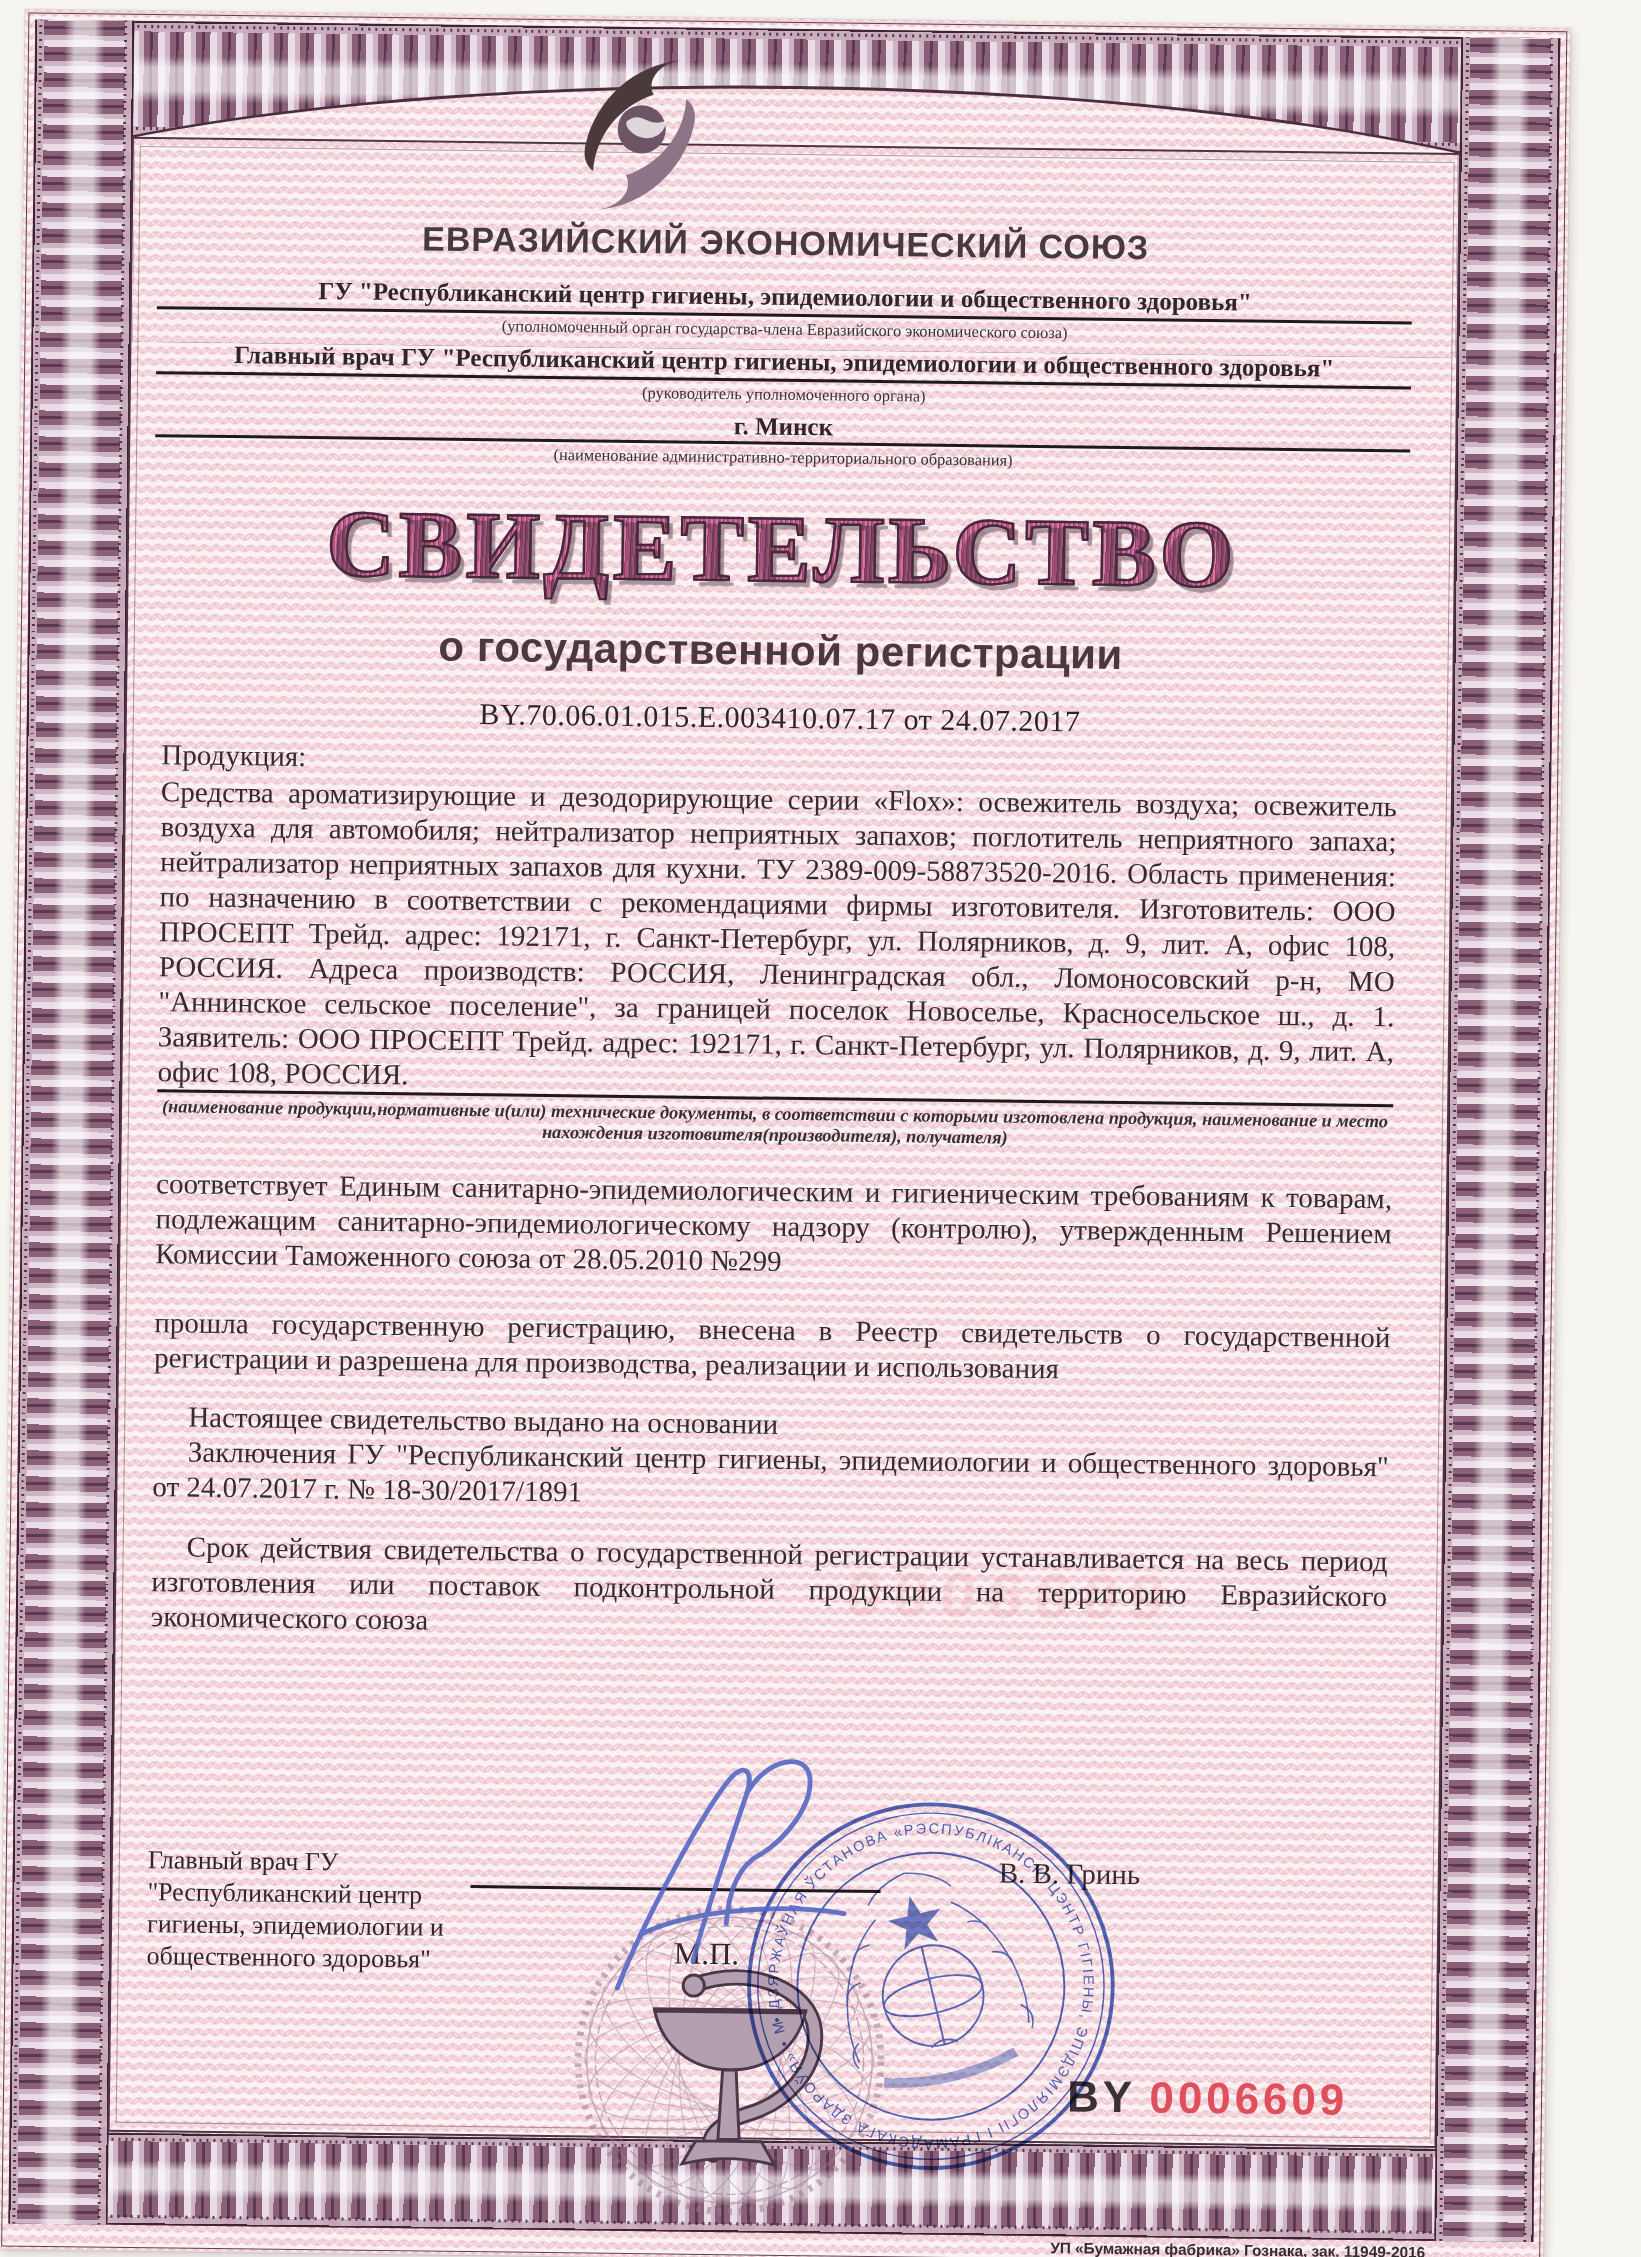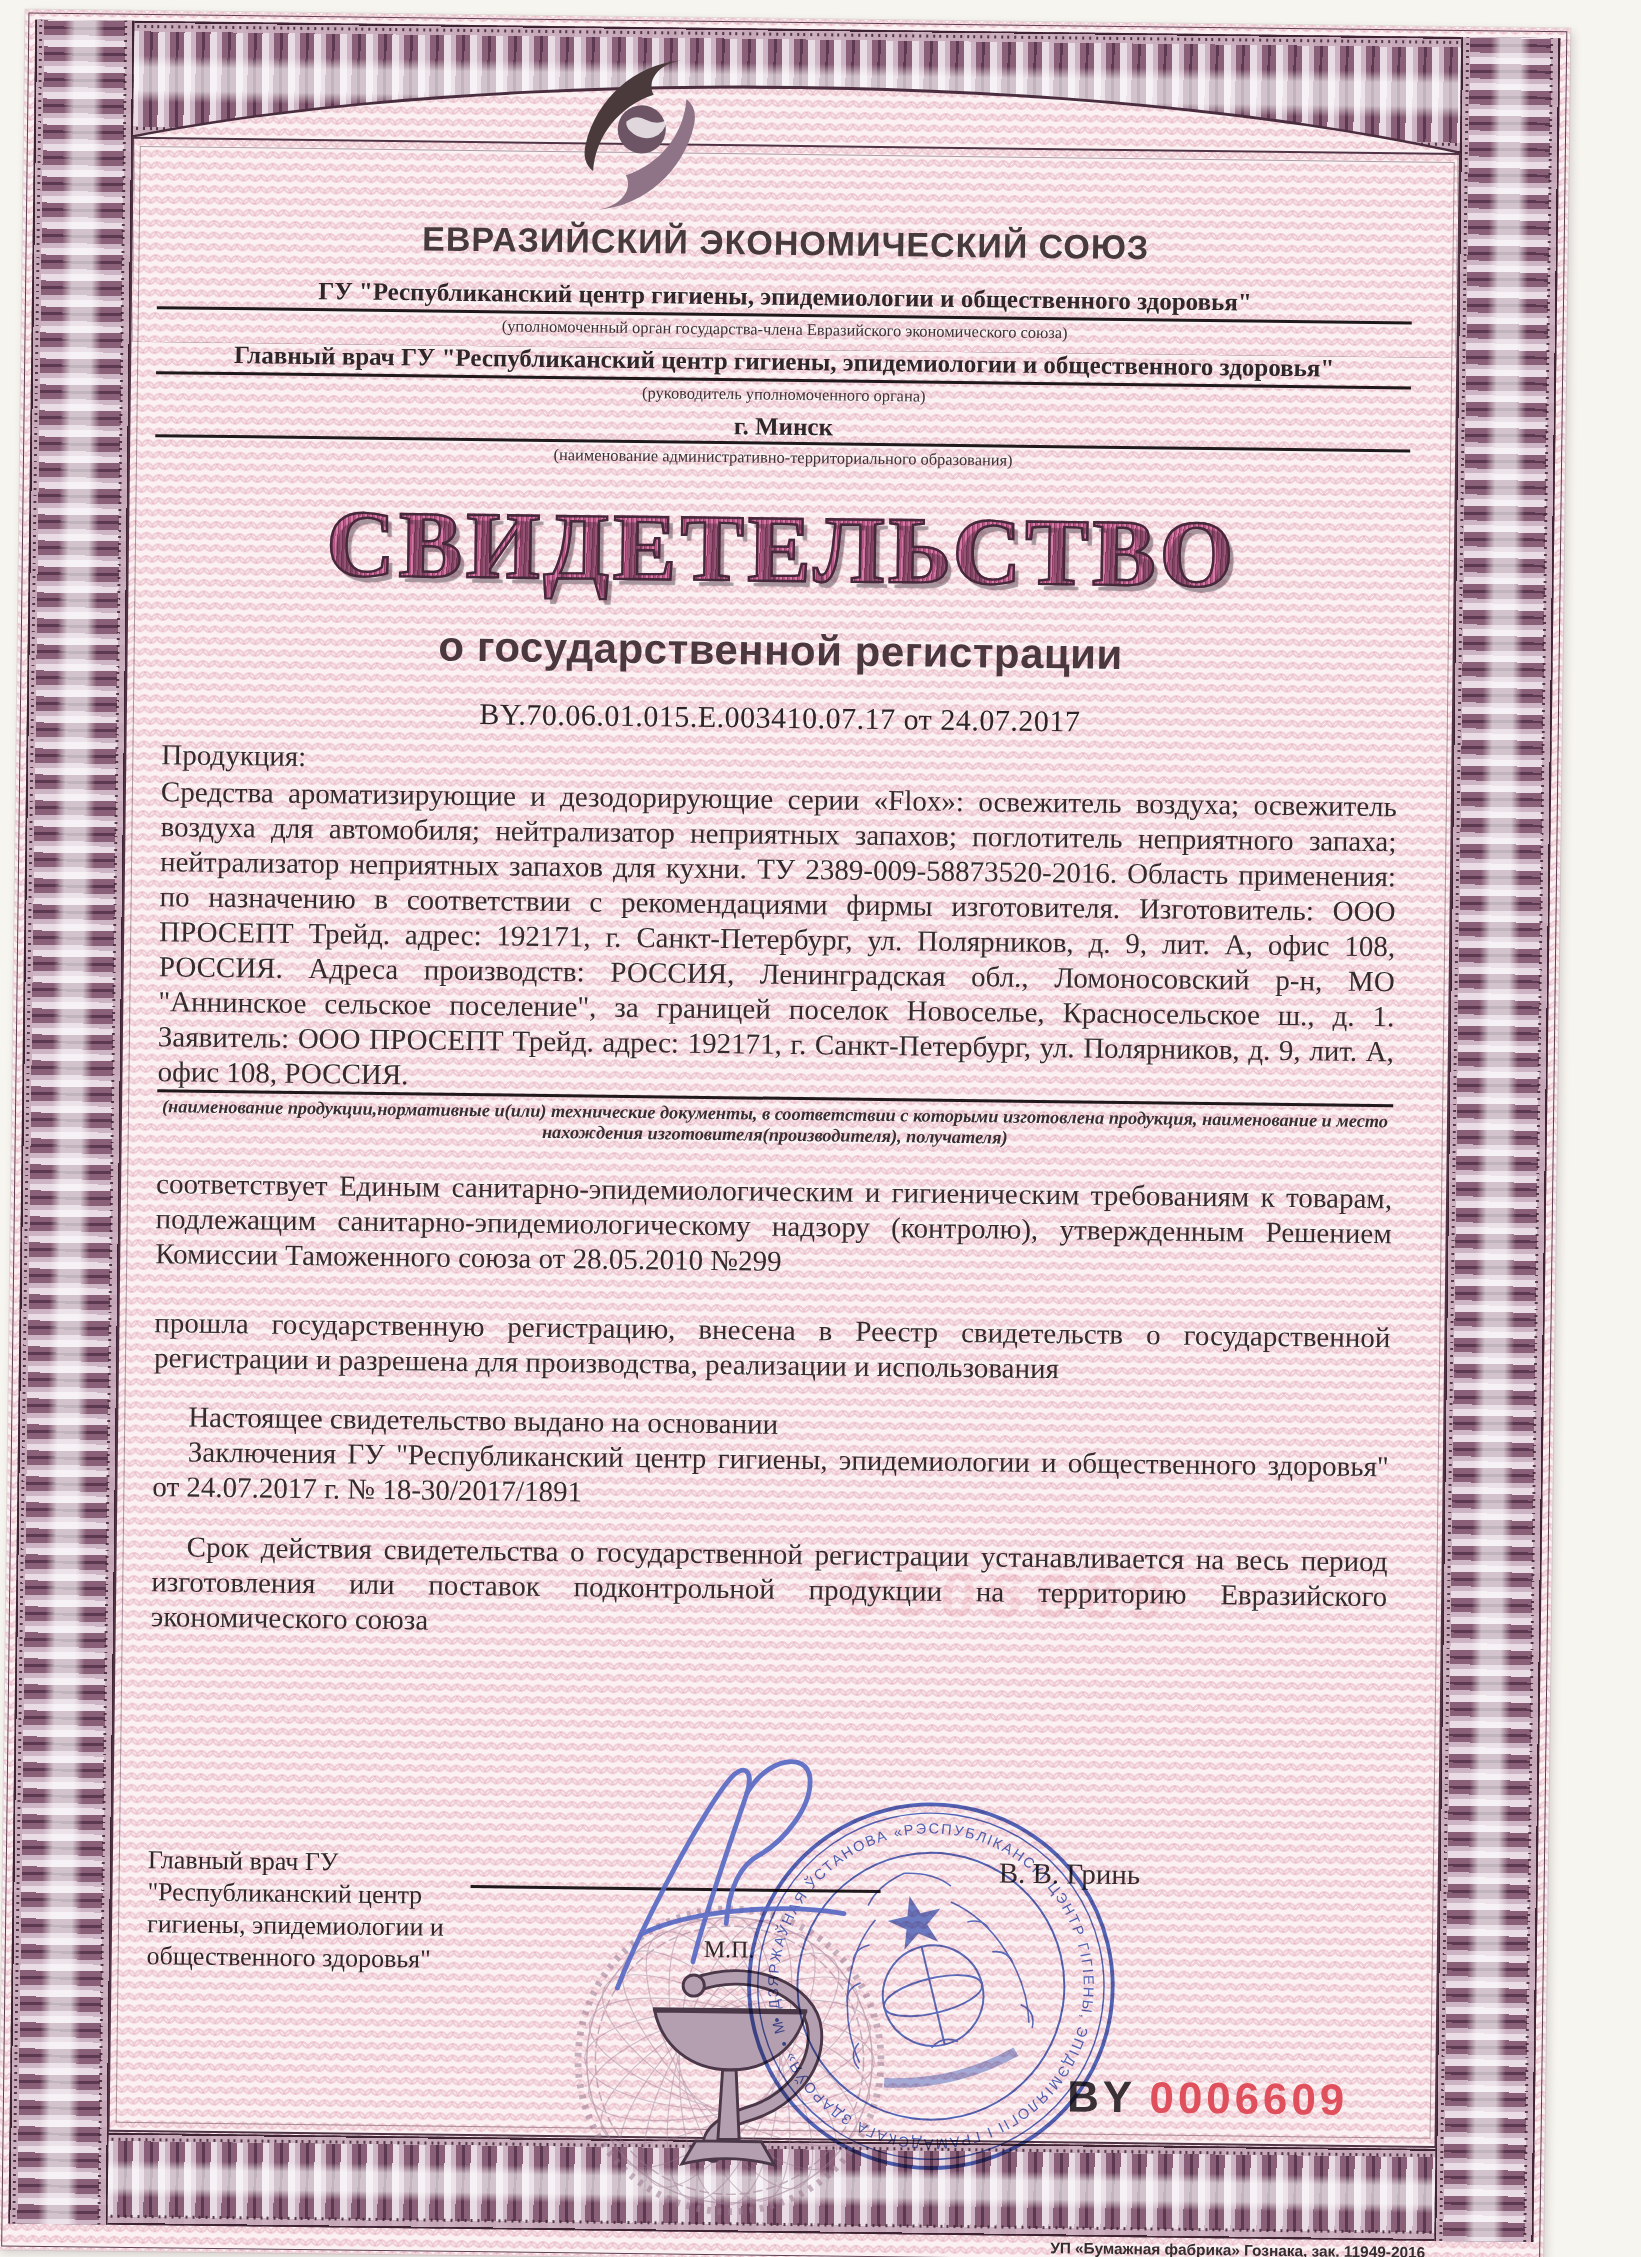--- a/index.html
+++ b/index.html
@@ -76,21 +76,21 @@
     -webkit-background-clip:text;background-clip:text;color:transparent;
     -webkit-text-stroke:2.4px #43293a;
     text-shadow:4.8px 5.8px 1px rgba(64,38,54,.45);
   }
   .sub-title{font-family:"Liberation Sans",sans-serif;font-weight:bold;font-size:42px;color:#4a383e;letter-spacing:0.5px;}
   .number{font-size:30px;letter-spacing:0.5px;color:#2c2528;}
   .body-p{font-size:29px;line-height:35px;color:#332b2d;}
   .indent{text-indent:35px;}
   .prod-cap{font-style:italic;font-weight:bold;font-size:18.3px;line-height:20px;color:#372e31;}
   .sig-title{font-size:26px;line-height:32px;}
-  .mp{font-size:24px;z-index:6;margin-left:30px;}
+  .mp{font-size:31px;z-index:6;}
   .serial{position:absolute;left:1067px;top:2049px;z-index:4;font-family:"Liberation Sans",sans-serif;font-weight:bold;font-size:44px;letter-spacing:3.9px;white-space:nowrap;}
   .serial .pfx{color:#3a3136;margin-right:13.5px;}
   .serial .num{color:#e0505c;}
   .ghost{position:absolute;left:840px;top:1537px;z-index:2;font-family:"Liberation Sans",sans-serif;font-weight:bold;font-size:64px;letter-spacing:11.6px;color:rgba(222,85,98,.11);transform:skewX(-5deg);}
   .imprint{position:absolute;right:118px;bottom:4.8px;z-index:4;font-family:"Liberation Sans",sans-serif;font-weight:bold;font-size:15.4px;color:#332d2f;}
   svg{display:block;}
   .rosette{position:absolute;left:565px;top:1878px;z-index:3;}
   .stamp{position:absolute;left:739px;top:1775px;z-index:6;mix-blend-mode:multiply;}
   .autograph{position:absolute;left:579px;top:1728px;z-index:7;}
   .logo{position:absolute;left:533px;top:37px;z-index:4;}

